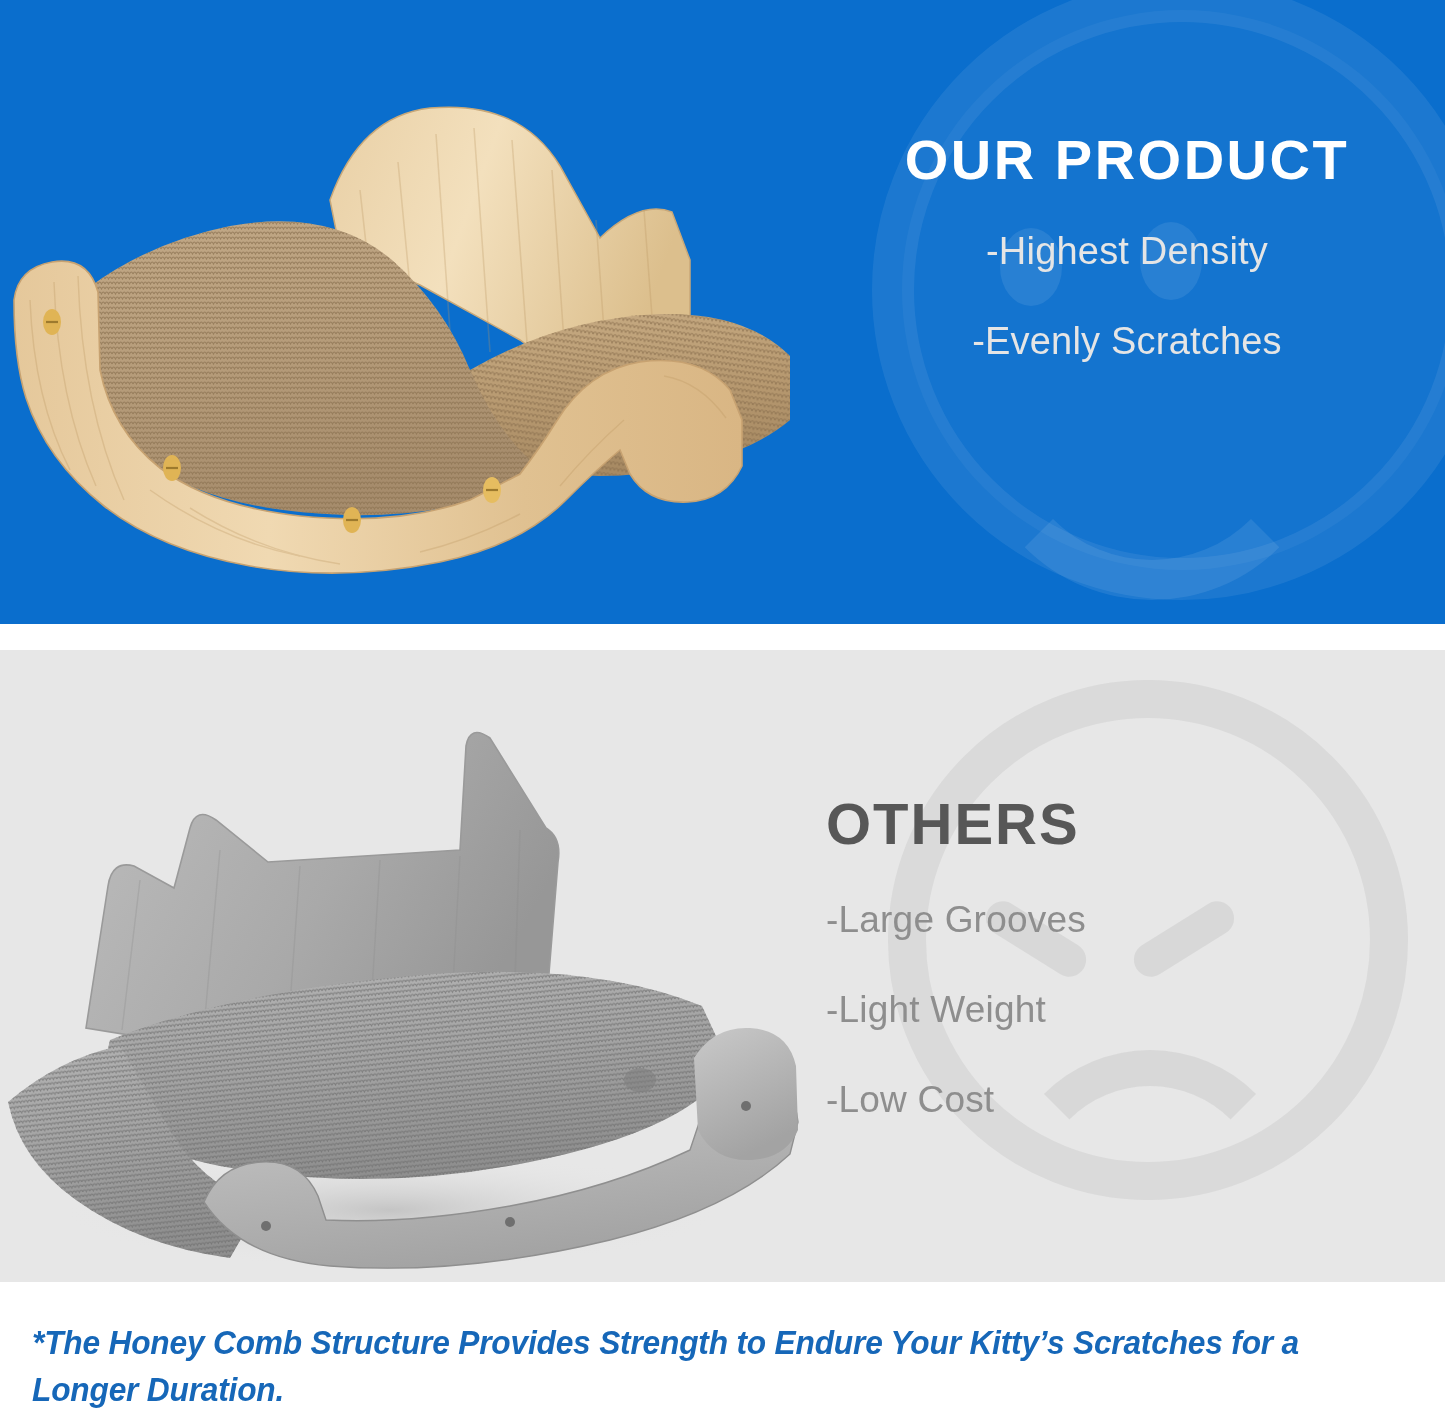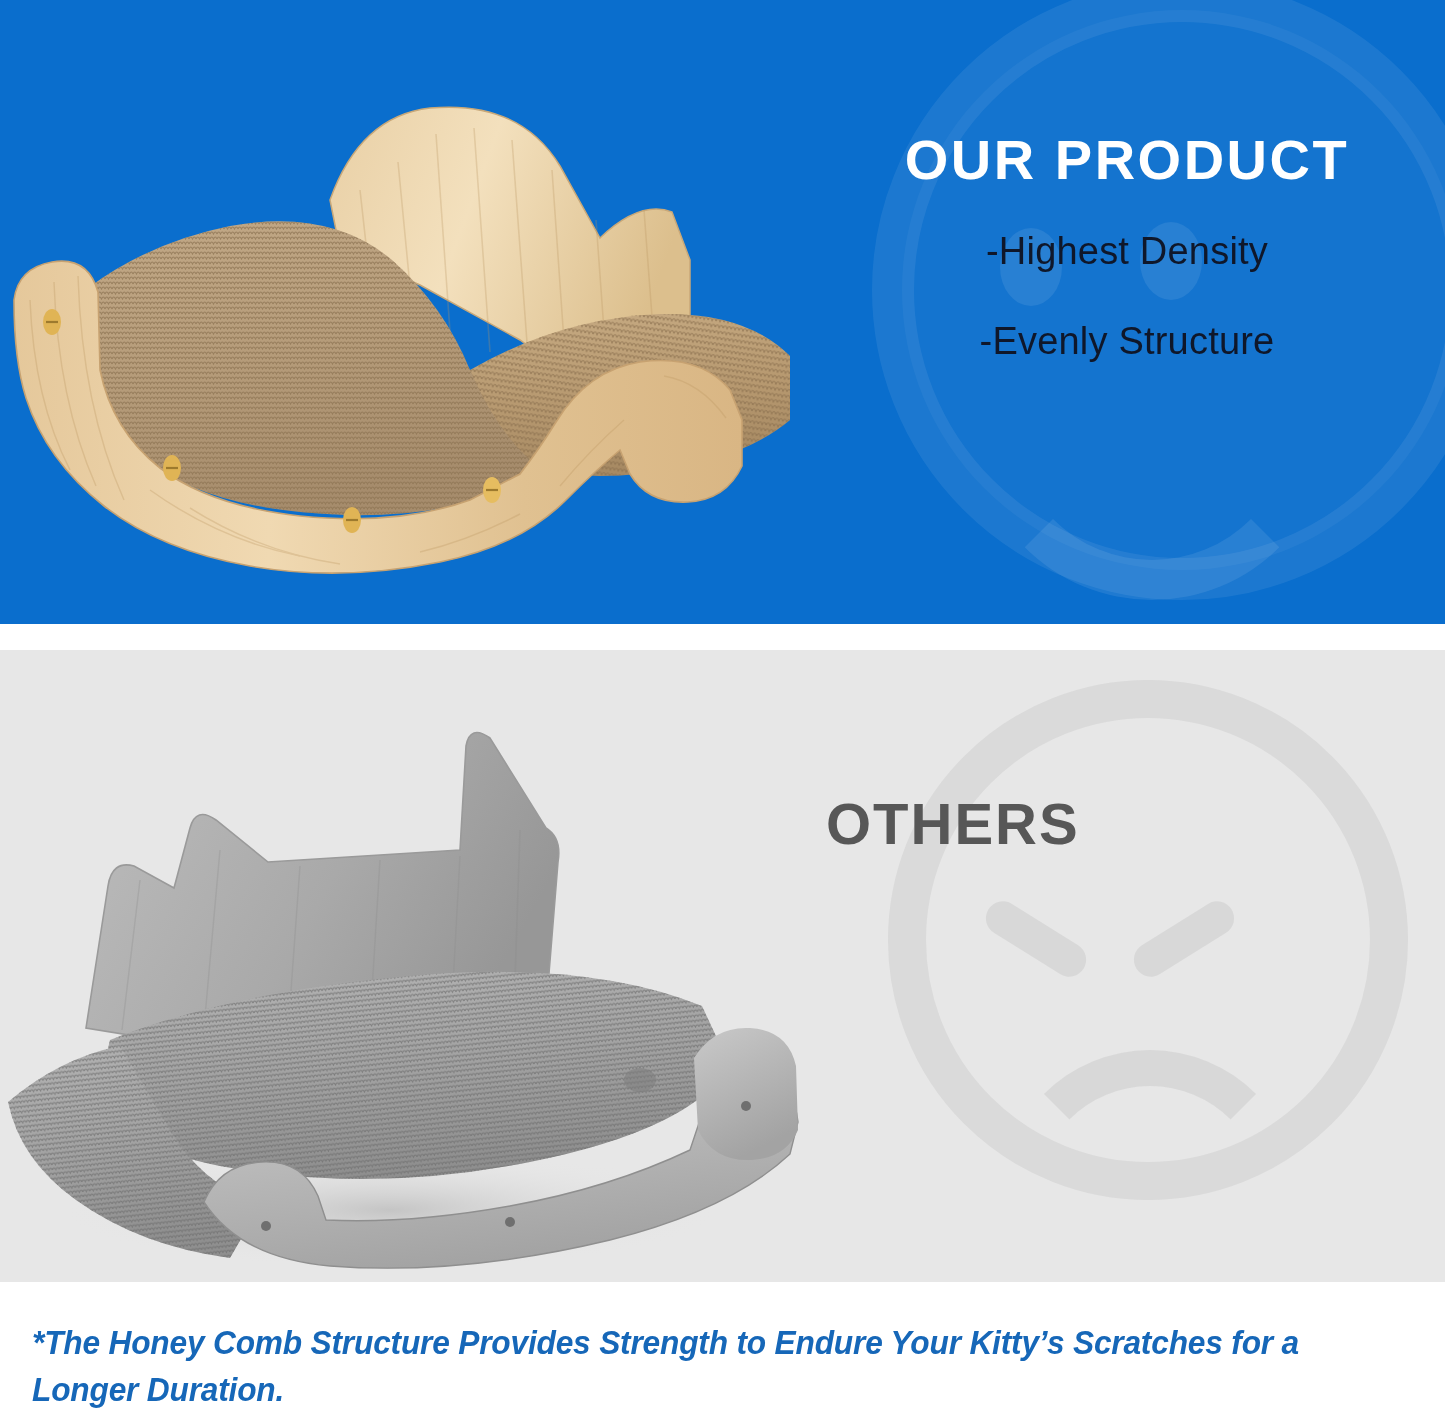--- a/index.html
+++ b/index.html
@@ -42,21 +42,21 @@
   .photo1 svg{ display:block; width:100%; height:100%; }
 
   
   .blue-text{ position:absolute; left:822px; top:132px; width:610px;text-align:center; }
   .h-product{
     font-size:56px; font-weight:bold; color:#ffffff; letter-spacing:2.5px;
     line-height:1; white-space:nowrap;
   }
   .blue-bullets{ margin-top:44px; }
   .b-blue{
-    font-size:38px; color:#0f172a; line-height:1; margin-bottom:52px;
+    font-size:38px; color:#e5e5e5; line-height:1; margin-bottom:52px;
     white-space:nowrap; letter-spacing:.2px;
   }
   .b-blue:last-child{ margin-bottom:0; }
 
   
   .gap-white{ position:absolute; left:0; top:624px; width:1445px; height:26px; background:#ffffff; }
 
   
   .panel-gray{
     position:absolute; left:0; top:650px; width:1445px; height:632px;
@@ -216,21 +216,21 @@
         <ellipse cx="492" cy="420" rx="9" ry="13" fill="#e6bd60"></ellipse>
           <path d="M486 420 h12" stroke="#9d7a2e" stroke-width="2.2"></path>
       </g>
     </svg>
   </div>
 
   <div class="blue-text">
     <div class="h-product">OUR PRODUCT</div>
     <div class="blue-bullets">
       <div class="b-blue">-Highest Density</div>
-      <div class="b-blue">-Evenly Structure</div>
+      <div class="b-blue">-Evenly Scratches</div>
     </div>
   </div>
 </div>
 
 <div class="gap-white"></div>
 
 <div class="panel-gray">
 
   <div class="wm">
     <div class="sad-ring"></div>
@@ -305,18 +305,23 @@
 
       <circle cx="756" cy="396" r="5" fill="#6f6f6f"></circle>
       <circle cx="520" cy="512" r="5" fill="#6f6f6f"></circle>
       <circle cx="276" cy="516" r="5" fill="#6f6f6f"></circle>
       <ellipse cx="650" cy="370" rx="16" ry="12" fill="#7d7d7d" opacity="0.55"></ellipse>
     </svg>
   </div>
 
   <div class="gray-text">
     <div class="h-others">OTHERS</div>
+    <div class="gray-bullets">
+      <div class="b-gray">-Large Grooves</div>
+      <div class="b-gray">-Light Weight</div>
+      <div class="b-gray">-Low Cost</div>
+    </div>
   </div>
 </div>
 
 <div class="footer">
   <div class="footer-note">*The Honey Comb Structure Provides Strength to Endure Your Kitty’s  Scratches for a Longer Duration.</div>
 </div>
 
 </body></html>

